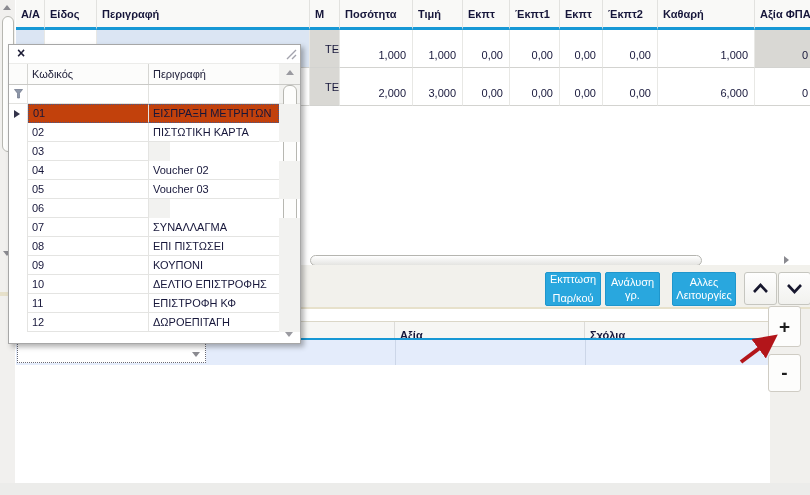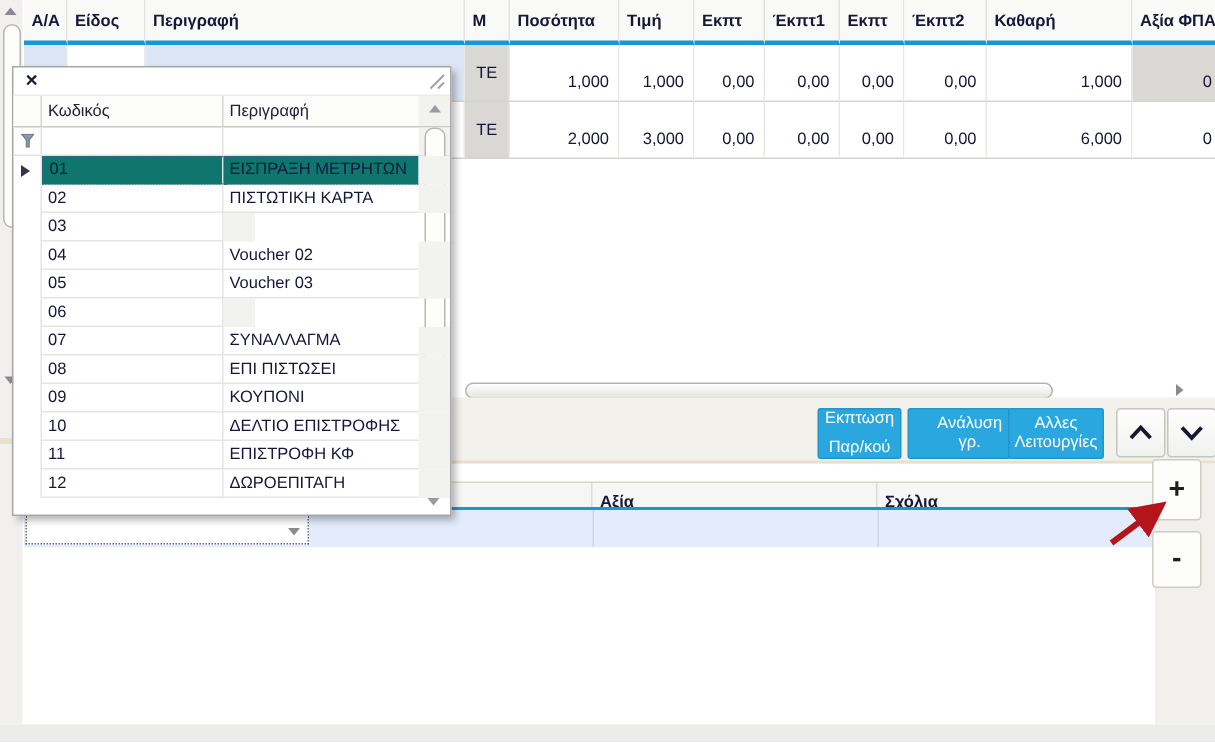--- a/index.html
+++ b/index.html
@@ -16,21 +16,21 @@
           border:1px solid #b7b7b1;border-radius:6px;}
 
   
   .tgrid-wrap{position:absolute;left:16px;top:0;width:794px;height:254px;overflow:hidden;background:#fff;}
   table.tgrid{border-collapse:separate;border-spacing:0;table-layout:fixed;width:799px;}
   .tgrid th{font-weight:bold;text-align:left;padding:0 0 0 5px;height:27px;background:#f9f9f7;
             border-bottom:3px solid #1798d5;border-right:1px solid #e2e2df;white-space:nowrap;overflow:hidden;margin-left:22px;}
   .tgrid td{height:25px;padding:0 0 0 5px;border-bottom:1px solid #d3d3d0;border-right:1px solid #e8e8e5;
             white-space:nowrap;overflow:hidden;background:#fff;}
   .tgrid td.num{text-align:right;padding:12px 6px 0 0;}
-  .tgrid td.mcell{background:#d9d8d4;text-align:center;padding:0;}
+  .tgrid td.mcell{background:#d9d8d4;text-align:right;padding:0;}
   .tgrid td.gray{background:#d9d8d4;}
   .tgrid td.selblue{background:#dbe5f3;}
 
   
   .hthumb{position:absolute;left:310px;top:255px;width:390px;height:9px;background:linear-gradient(#ffffff,#e4e4e1);
           border:1px solid #b5b5b0;border-radius:6px;}
   .hscroll-arrow{position:absolute;left:784px;top:256px;}
 
   
   .panel{position:absolute;left:0;top:265px;width:810px;height:44px;background:#f2f1ec;
@@ -80,21 +80,21 @@
   .popup-filter .c1{width:121px;border-right:1px solid #e2e2df;box-sizing:border-box;}
   .popup-filter .c2{width:130px;box-sizing:border-box;}
   .popup-filter .sb{width:21px;background:#f2f2f0;position:relative;}
   .prow{display:flex;height:19px;}
   .prow .gut{width:19px;border-right:1px solid #e4e4e2;box-sizing:border-box;position:relative;}
   .prow .c1{width:121px;padding:3px 0 0 4px;border-bottom:1px solid #e4e4e2;border-right:1px solid #e4e4e2;
             box-sizing:border-box;white-space:nowrap;overflow:hidden;}
   .prow .c2{width:130px;padding:3px 0 0 4px;border-bottom:1px solid #e4e4e2;box-sizing:border-box;
             white-space:nowrap;overflow:hidden;}
   .prow .sb{width:21px;background:#f2f2f0;position:relative;}
-  .prow.selected .c1,.prow.selected .c2{background:#0f766e;border-top:1px dotted #44598c;border-bottom:1px dotted #44598c;padding-top:2px;}
+  .prow.selected .c1,.prow.selected .c2{background:#c2410c;border-top:1px dotted #44598c;border-bottom:1px dotted #44598c;padding-top:2px;}
   .prow.selected .c1{border-left:1px dotted #44598c;}
   .prow.selected .c2{border-right:1px dotted #44598c;}
   .rowind{position:absolute;left:5px;top:6px;border-top:4px solid transparent;border-bottom:4px solid transparent;
           border-left:6px solid #33334a;}
   .pthumb{position:absolute;left:4px;top:0px;width:12px;height:162px;background:#fdfdfc;
           border:1px solid #b7b7b1;border-radius:6px;}
 
   .annot{position:absolute;left:0;top:0;width:810px;height:495px;pointer-events:none;z-index:9;}
 </style>
 </head>
@@ -174,21 +174,21 @@
   </div>
 
   <div class="hthumb"></div>
   <span class="tri tri-right hscroll-arrow"></span>
 
   <div class="panel">
     <div class="bluebtn" style="left:545px;width:54px;justify-content:space-between;">
       <span>Εκπτωση</span>
       <span>Παρ/κού</span>
     </div>
-    <div class="bluebtn" style="left:605px;width:53px;padding-left:14px;">
+    <div class="bluebtn" style="left:605px;width:53px;">
       <span>Ανάλυση</span>
       <span>γρ.</span>
     </div>
     <div class="bluebtn" style="left:672px;width:62px;">
       <span>Αλλες</span>
       <span>Λειτουργίες</span>
     </div>
     <div class="sqbtn" style="left:744px;">
       <svg width="17" height="11">
         <polyline points="2,9 8.5,2 15,9" fill="none" stroke="#17172e" stroke-width="2.6"></polyline>

